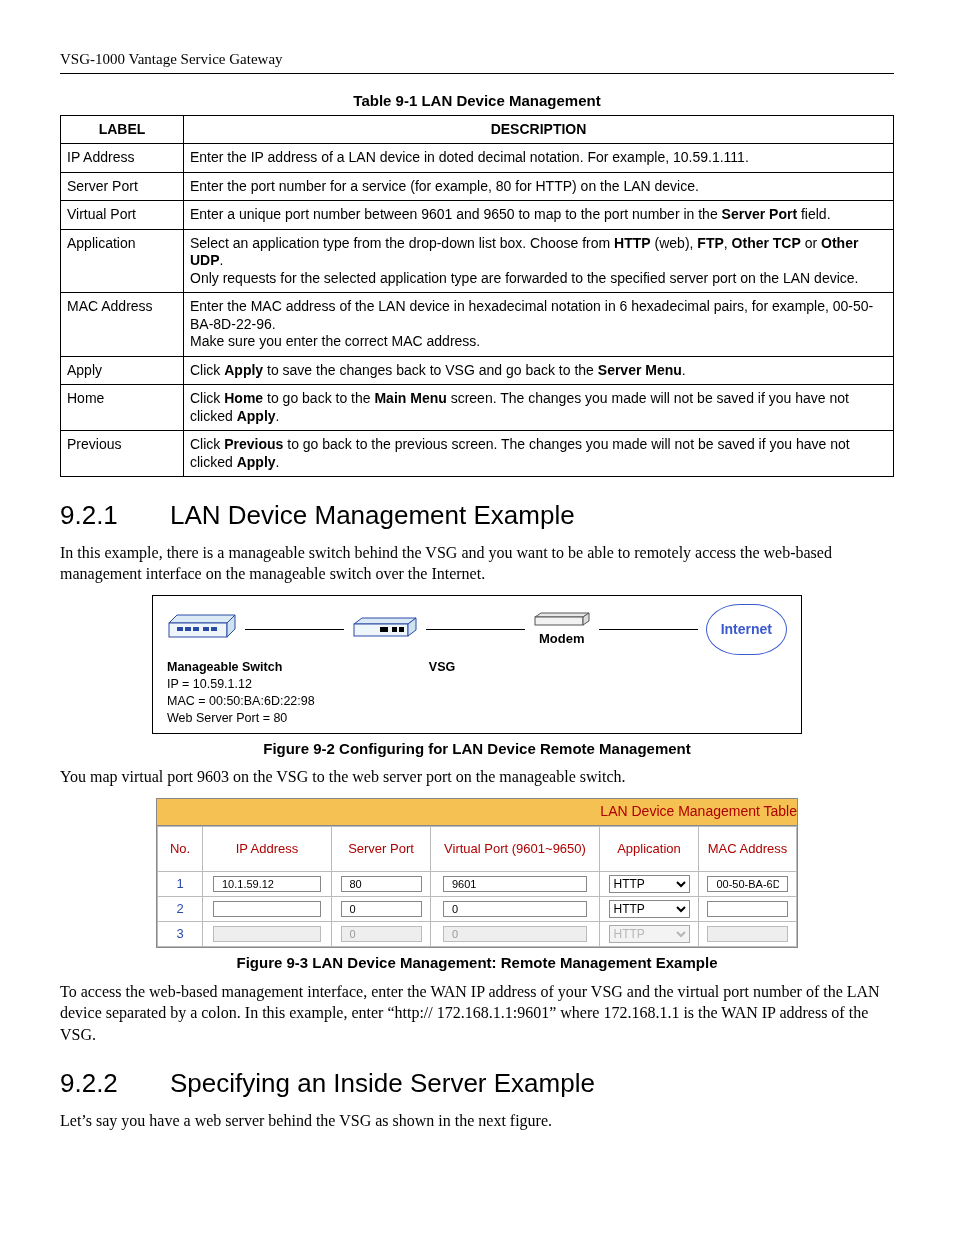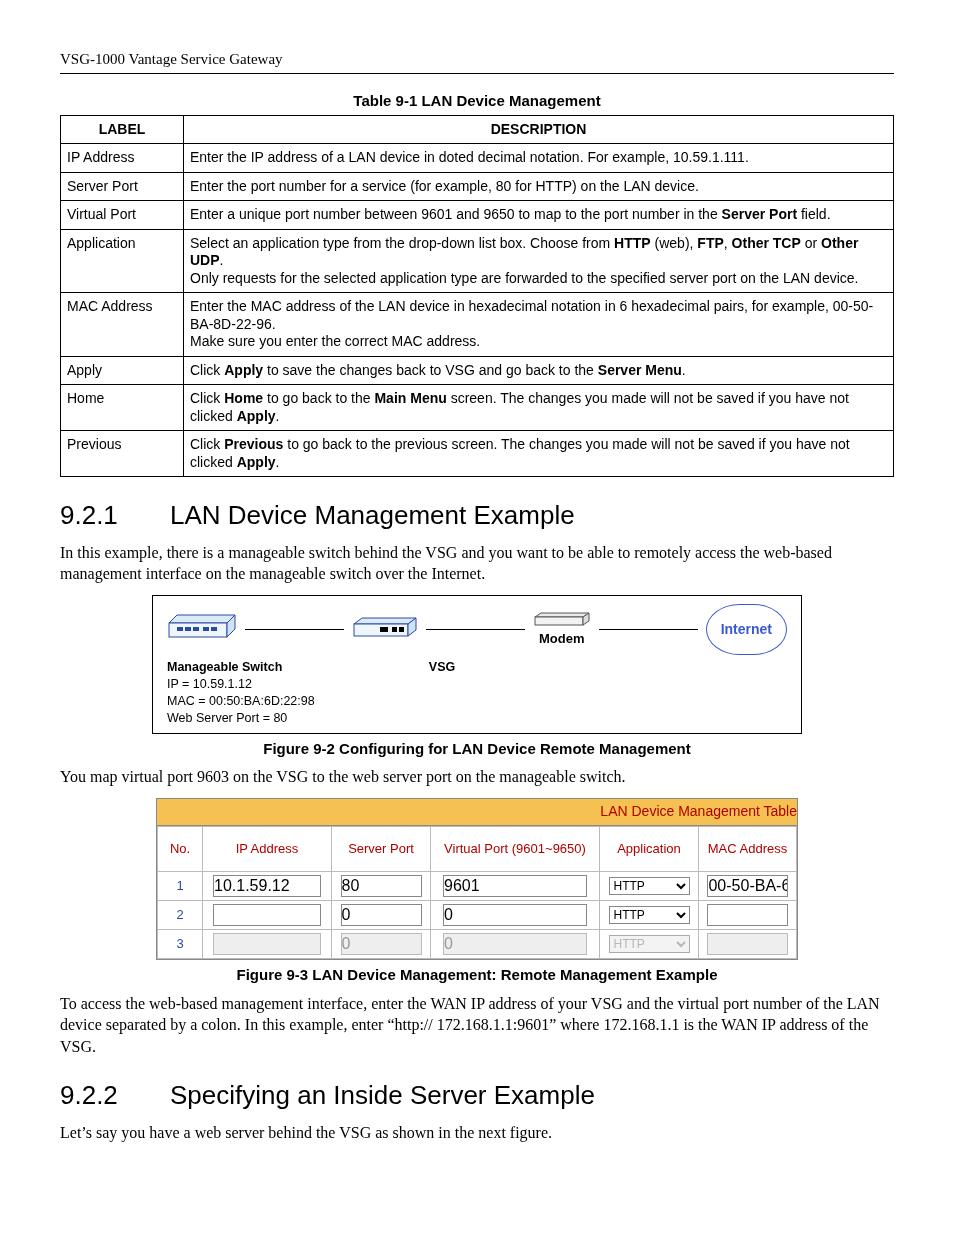--- a/index.html
+++ b/index.html
@@ -128,23 +128,23 @@
   }
   table.lan td {
     border: 1px solid #bbb;
     padding: 3px 4px;
     text-align: center;
   }
   table.lan td.idx { color: #2a4aa8; }
   .inp {
     width: 90%;
     font-family: Arial, Helvetica, sans-serif;
-    font-size: 16px;
+    font-size: 11px;
     border: 1px solid #888;
-    padding: 1px 0;
+    padding: 1px 8px;
     background: #fff;
     box-sizing: border-box;
   }
   .inp.disabled { background: #eee; color: #999; border-color: #bbb; }
   .sel {
     width: 90%;
     font-family: Arial, Helvetica, sans-serif;
     font-size: 12px;
     border: 1px solid #888;
     background: #fff;

